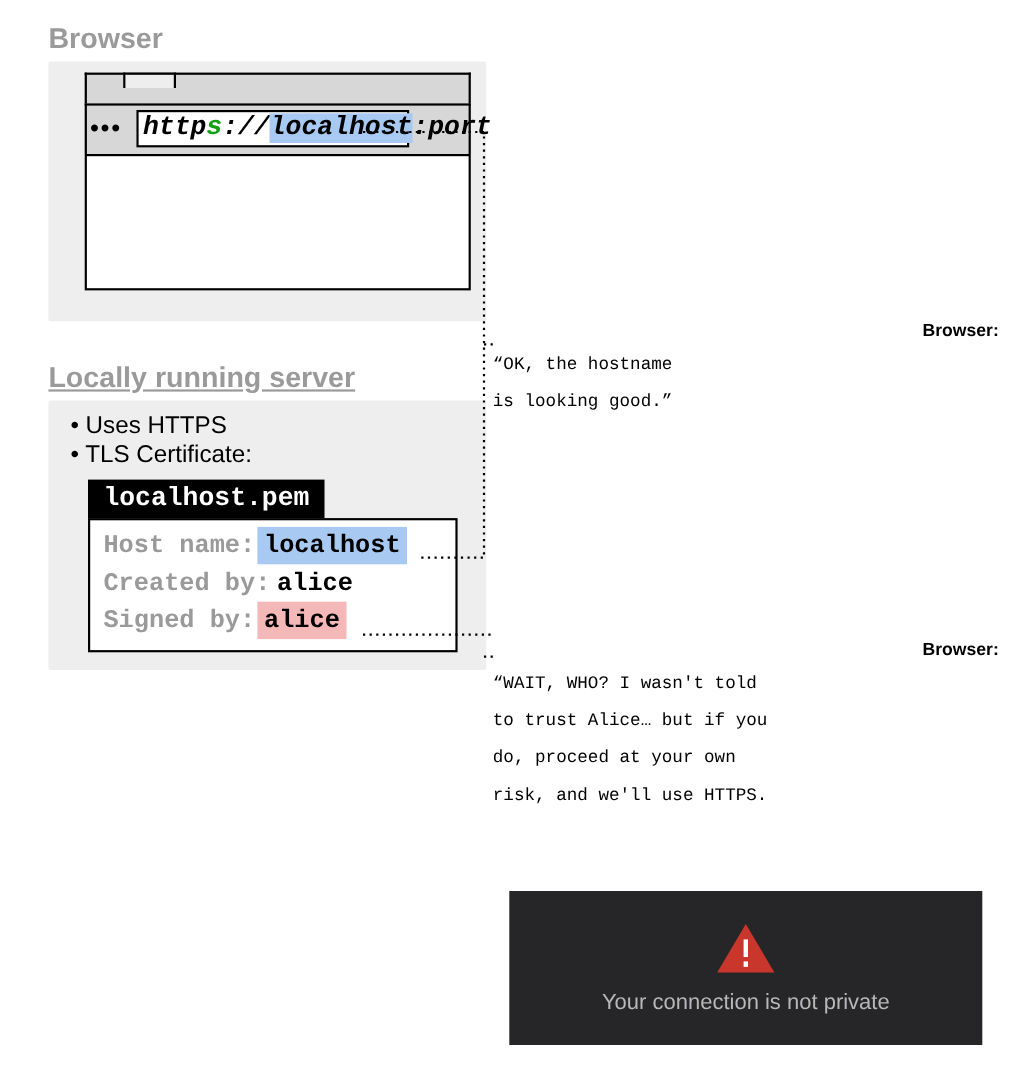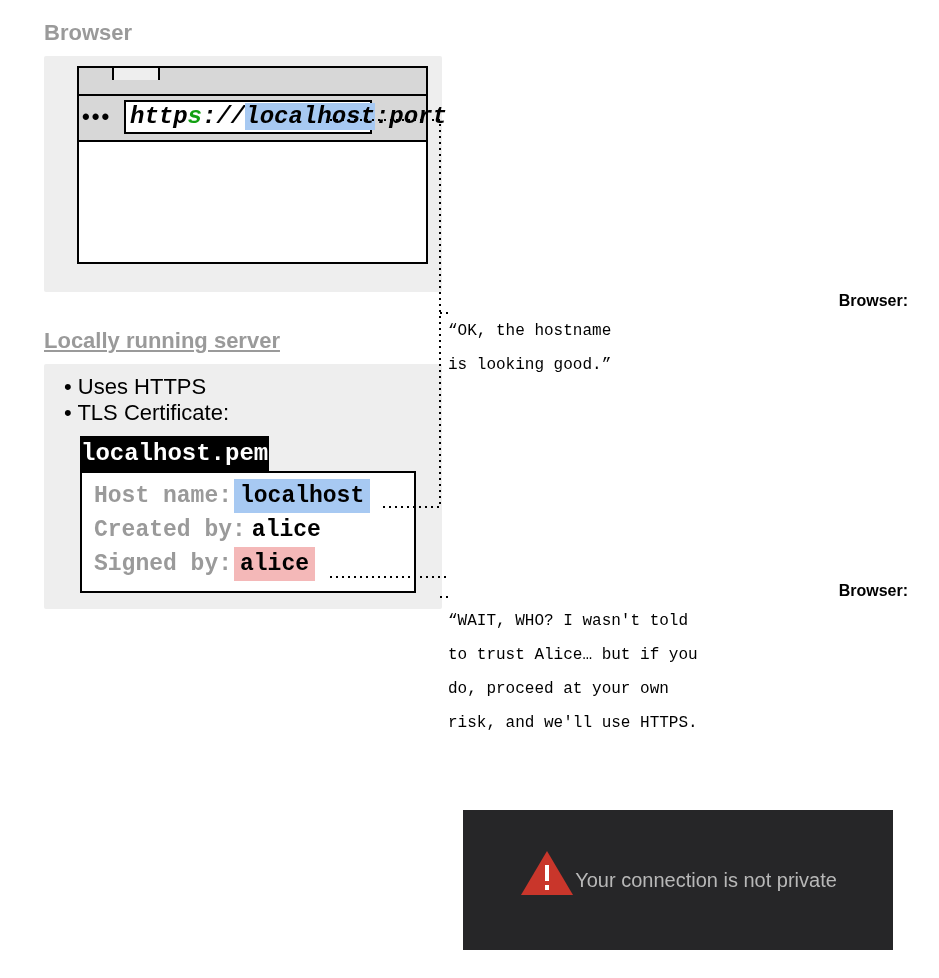--- a/index.html
+++ b/index.html
@@ -18,21 +18,21 @@
   .mono { font-family: "Courier New", Courier, monospace; font-weight: bold; }
   .gray-label { color: #9a9a9a; font-weight: 600; }
 
   
   .panel {
     position: absolute;
     background: #eeeeee;
     border-radius: 2px;
   }
   .panel-title {
-    font-size: 22px;
+    font-size: 26px;
     font-weight: 700;
     color: #9a9a9a;
     margin-bottom: 14px;
   }
   .browser-section {
     left: 44px;
     top: 20px;
     width: 398px;
   }
   .browser-chrome {
@@ -107,21 +107,21 @@
 
   .cert {
     margin-left: 36px;
     width: 336px;
   }
   .cert-file {
     display: inline-block;
     background: #000;
     color: #fff;
     font-size: 24px;
-    padding: 4px 1px;
+    padding: 4px 14px;
   }
   .cert-body {
     background: #fff;
     border: 2px solid #000;
     padding: 6px 12px 10px 12px;
     font-size: 23px;
     line-height: 34px;
   }
   .cert-row { display:flex; align-items:center; }
   .cert-row .k { min-width: 140px; }
@@ -150,21 +150,21 @@
   .callout2 { left: 448px; top: 582px; }
 
   
   .warn-box {
     position: absolute;
     left: 463px; top: 810px;
     width: 430px; height: 140px;
     background: #262628;
     color: #b8b8b8;
     display: flex;
-    flex-direction: row;
+    flex-direction: column;
     align-items: center;
     justify-content: center;
   }
   .warn-box svg { margin-bottom: 14px; }
   .warn-box .msg { font-size: 20px; font-family: Arial, sans-serif; }
 
   
   svg.lines {
     position: absolute;
     left: 0; top: 0;

